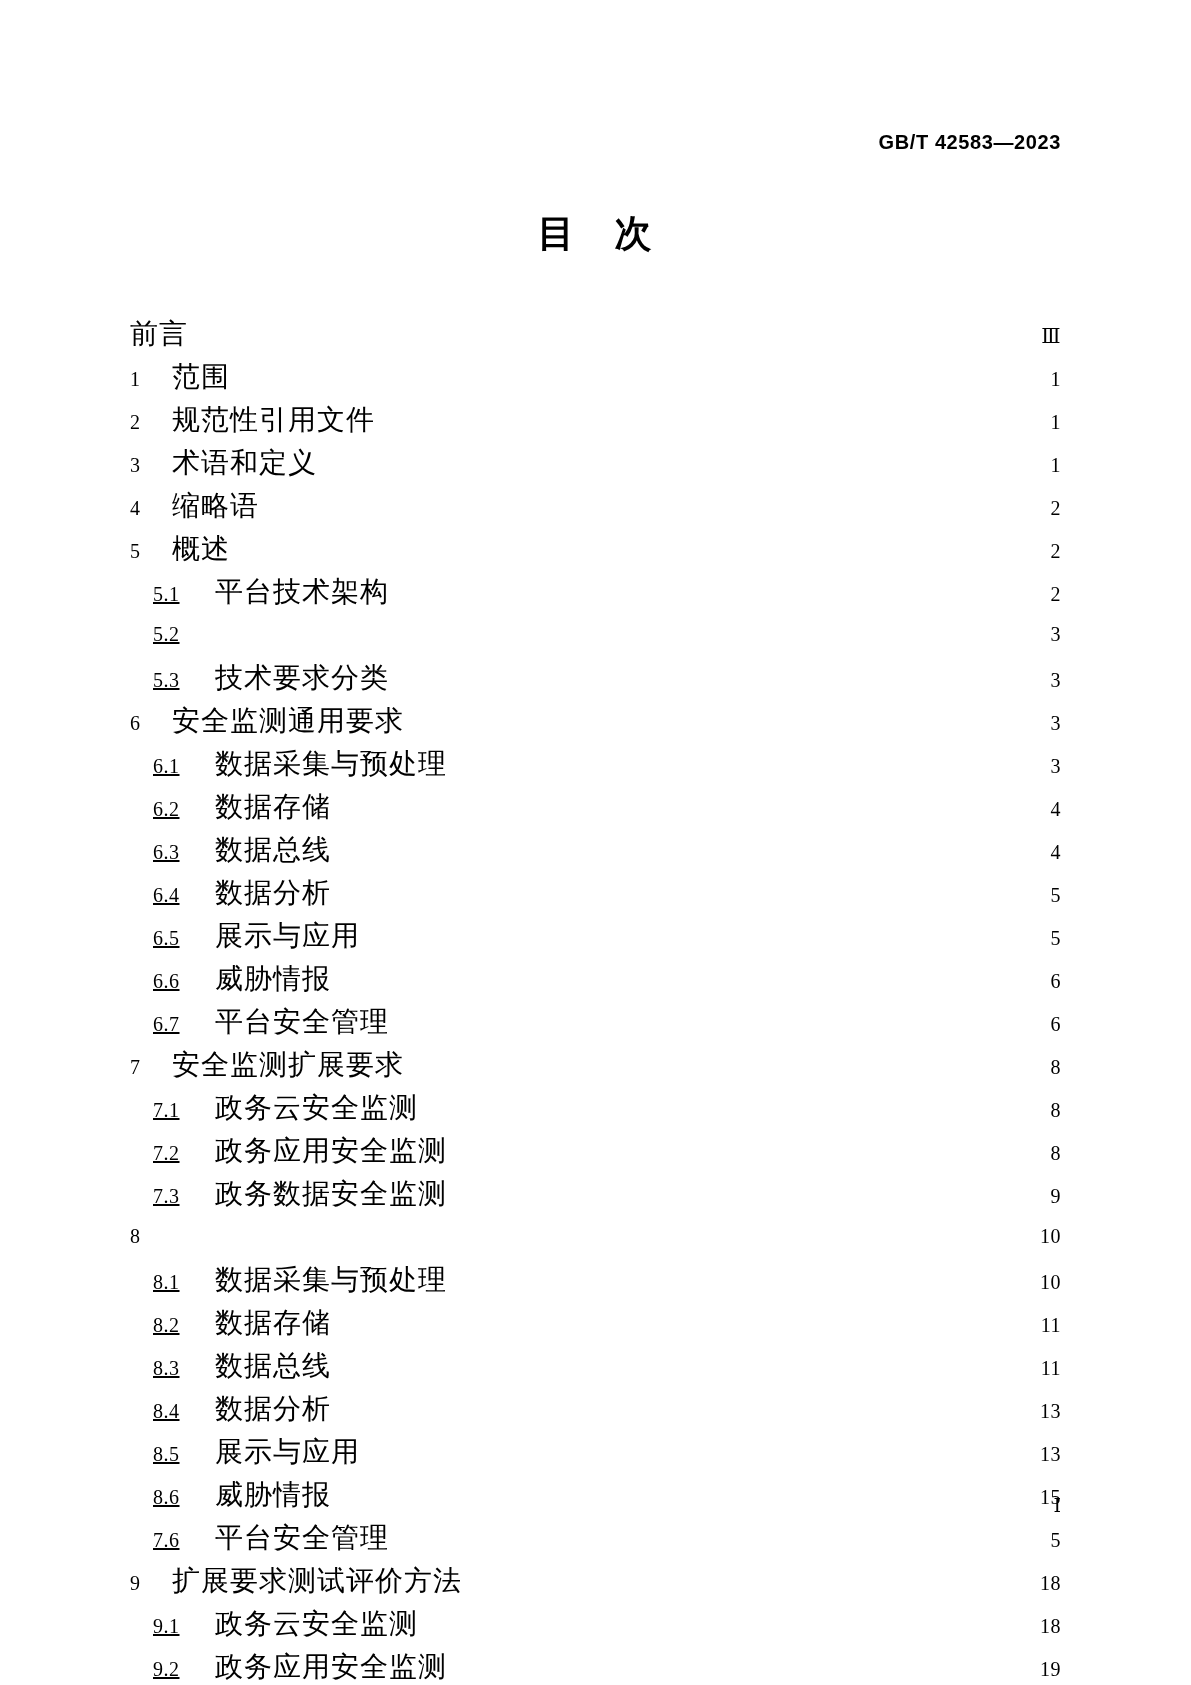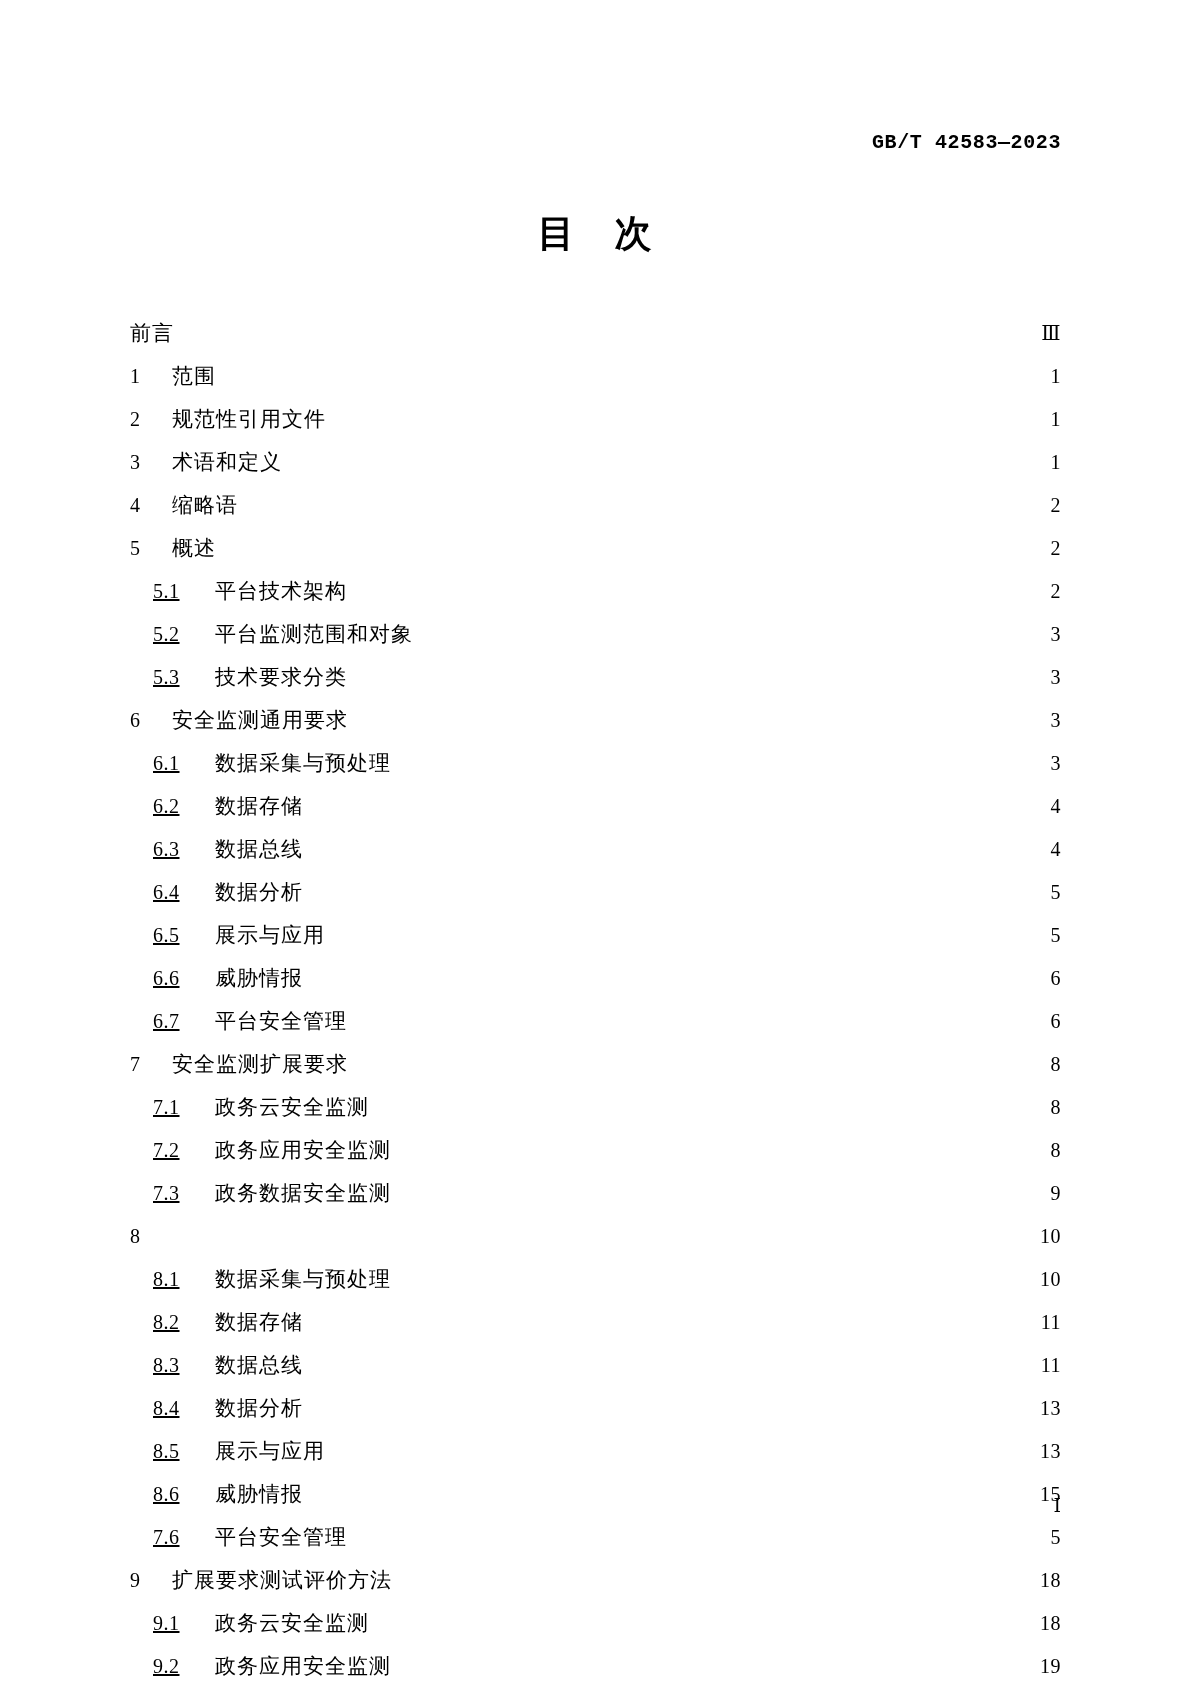--- a/index.html
+++ b/index.html
@@ -27,21 +27,21 @@
     position: absolute;
     top: 128px;
     left: 130px;
     right: 130px;
     height: 28px;
     display: flex;
     justify-content: flex-end;
     align-items: center;
   }
   .doc-header .std-no {
-    font-family: Liberation Mono, monospace;
+    font-family: Liberation Sans, sans-serif;
     font-size: 20px;
     font-weight: bold;
     letter-spacing: 0.6px;
     white-space: nowrap;
   }
 
   
   .doc-title {
     position: absolute;
     top: 214px;
@@ -78,23 +78,23 @@
     font-size: 20px;
     letter-spacing: 0.5px;
     text-align: left;
   }
   .lvl1 > .toc-num { width: 42px; }
   .lvl2 > .toc-num { width: 62px; margin-left: 23px; text-decoration: underline; }
   .toc-row.noNum > .toc-num { width: 0; }
 
   .toc-label {
     flex: 0 0 auto;
-    font-size: 21px;
+    font-size: 28px;
     letter-spacing: 1px;
-    font-family: Liberation Serif, serif;
+    font-family: Liberation Sans, sans-serif;
   }
   .toc-leader {
     flex: 1 1 auto;
     position: relative;
     overflow: hidden;
     margin: 0 6px 0 7px;
     height: 1em;
   }
   .toc-leader::before {
     content: "··································································································································································································";
@@ -178,21 +178,20 @@
         <span class="toc-page">2</span>
       </div>
       <div class="toc-row lvl2">
         <span class="toc-num">5.1</span>
         <span class="toc-label">平台技术架构</span>
         <span class="toc-leader"></span>
         <span class="toc-page">2</span>
       </div>
       <div class="toc-row lvl2">
         <span class="toc-num">5.2</span>
-        <span class="toc-label">平台监测范围和对象</span>
         <span class="toc-leader"></span>
         <span class="toc-page">3</span>
       </div>
       <div class="toc-row lvl2">
         <span class="toc-num">5.3</span>
         <span class="toc-label">技术要求分类</span>
         <span class="toc-leader"></span>
         <span class="toc-page">3</span>
       </div>
       <div class="toc-row lvl1">

